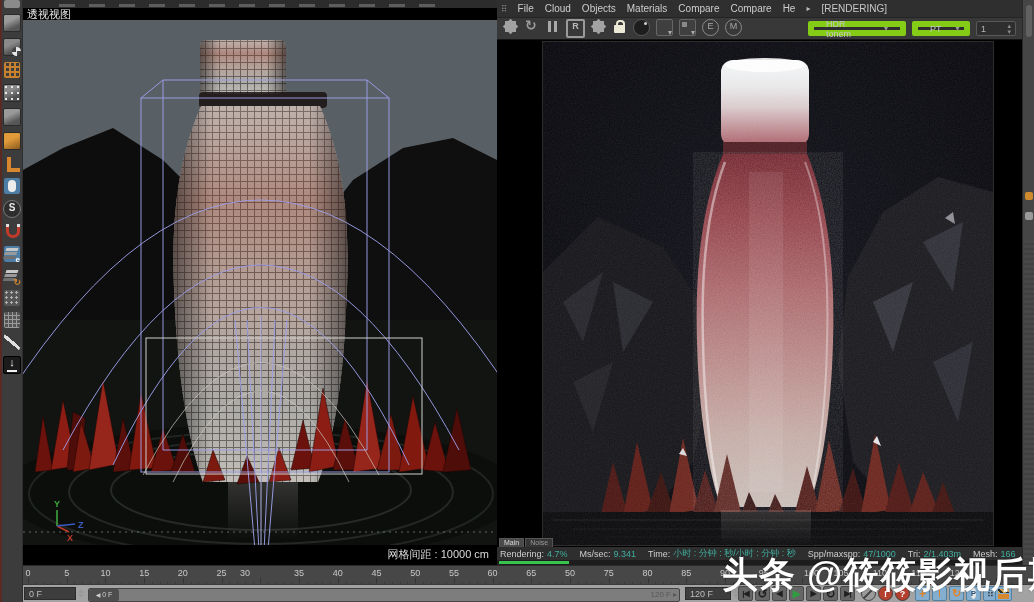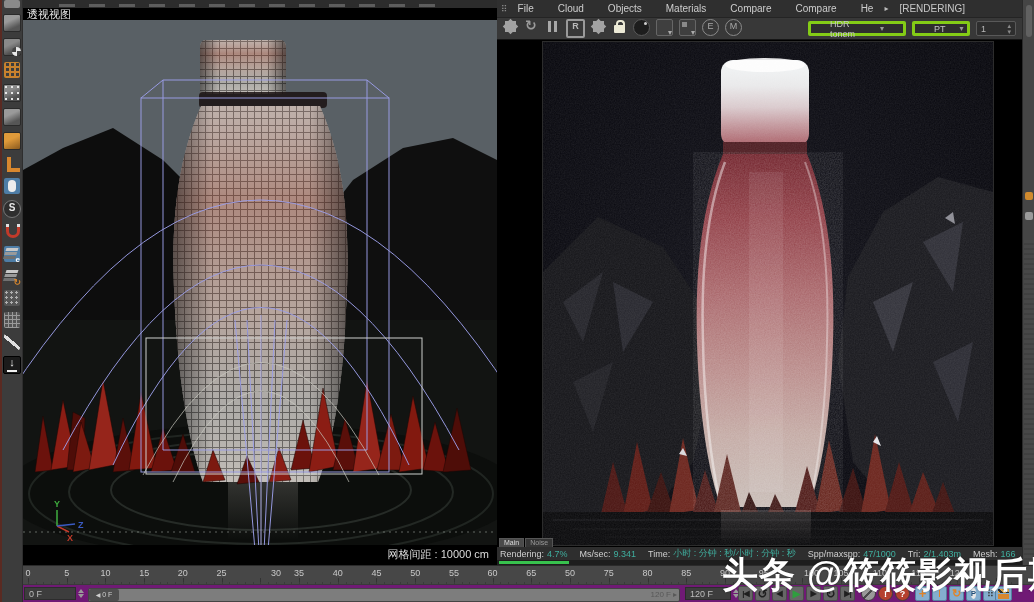--- a/index.html
+++ b/index.html
@@ -78,22 +78,22 @@
   [data-name="lock-icon"]::after{content:"";position:absolute;left:2px;top:6px;width:11px;height:8px;background:#ecead6;border-radius:1px;}
   [data-name="material-ball-icon"]{background:#1d1d1d;border-radius:50%;border:1px solid #5a5a5a;}
   [data-name="material-ball-icon"]::before{content:"";position:absolute;right:2px;top:2px;width:3px;height:3px;border-radius:50%;background:#cfcfcf;}
   [data-name="dropdown-a-icon"],[data-name="dropdown-b-icon"]{border:1px solid #666;background:#3f3f3f;border-radius:2px;}
   [data-name="dropdown-a-icon"]::before,[data-name="dropdown-b-icon"]::before{content:"▾";position:absolute;right:0px;bottom:-2px;font-size:8px;color:#aaa;}
   [data-name="dropdown-b-icon"]::after{content:"";position:absolute;left:2px;top:2px;width:5px;height:5px;background:#8a8a8a;}
   [data-name="e-badge-icon"],[data-name="m-badge-icon"]{border:1px solid #8a8a8a;border-radius:50%;}
   [data-name="e-badge-icon"]::before{content:"E";}
   [data-name="m-badge-icon"]::before{content:"M";}
   [data-name="e-badge-icon"]::before,[data-name="m-badge-icon"]::before{position:absolute;left:0;right:0;top:1px;text-align:center;font-size:9px;color:#a8a8a8;}
-  .rp-dd{height:15px;background:#2e2e2e;border:3px solid #84cc16;border-radius:2px;color:#c6c6c6;font-size:9px;
-      display:flex;align-items:center;padding:0 19px;gap:14px;box-sizing:border-box;}
+  .rp-dd{height:15px;background:#2e2e2e;border:6px solid #84cc16;border-radius:2px;color:#c6c6c6;font-size:9px;
+      display:flex;align-items:center;padding:0 12px;gap:14px;box-sizing:border-box;}
   .rp-dd .caret{color:#999;font-size:8px;margin-left:auto;}
   .rp-dd.hdr{width:98px;margin-left:60px;}
   .rp-dd.pt{width:58px;}
   .rp-val{width:40px;height:15px;background:#2e2e2e;border:1px solid #595959;border-radius:2px;color:#b8b8b8;font-size:9px;
       display:flex;align-items:center;padding:0 4px;box-sizing:border-box;justify-content:space-between;}
   .rp-val .mini-stepper{color:#8a8a8a;font-size:7px;line-height:6px;}
 
   .render-view{position:absolute;left:0;top:40px;width:100%;height:507px;background:#000;}
   .render-image-wrap{position:absolute;left:46px;top:2px;width:450px;height:503px;outline:1px solid #2c2c2c;}
   .rp-tabs{position:absolute;left:2px;bottom:0px;display:flex;gap:1px;z-index:6;}
@@ -115,21 +115,21 @@
   .right-strip .texture{position:absolute;left:1px;top:240px;width:10px;height:320px;
       background:repeating-linear-gradient(0deg,#3e3e3e 0 2px,#4a4a4a 2px 5px);opacity:.6;}
 
   
   .frame-ruler{position:absolute;left:22px;top:565px;width:1012px;height:19px;background:#474747;border-top:1px solid #2a2a2a;}
   .frame-ruler::before{content:"";position:absolute;left:6px;bottom:0;width:990px;height:7px;
       background:repeating-linear-gradient(90deg,#333 0 1px,transparent 1px 38.72px);}
   .frame-ruler::after{content:"";position:absolute;left:6px;bottom:0;width:990px;height:3px;
       background:repeating-linear-gradient(90deg,#3a3a3a 0 1px,transparent 1px 7.744px);}
   .tick-label{position:absolute;top:2px;transform:translateX(-50%);font-size:9px;color:#c8c8c8;}
-  .anim-row{position:absolute;left:22px;top:584px;width:1012px;height:18px;background:#701a75;border-top:1px solid #3a3a3a;}
+  .anim-row{position:absolute;left:22px;top:584px;width:1012px;height:18px;background:#a3a3a3;border-top:1px solid #3a3a3a;}
   .frame-input{position:absolute;top:2px;height:13px;background:#3d3d3d;border:1px solid #2c2c2c;color:#bdbdbd;font-size:9px;
       line-height:13px;padding:0 4px;box-sizing:border-box;}
   .cur-frame{left:2px;width:52px;}
   .end-frame{left:663px;width:46px;}
   .stepper{position:absolute;top:2px;width:8px;height:13px;}
   .stepper::before,.stepper::after{content:"";position:absolute;left:1px;border-left:3px solid transparent;border-right:3px solid transparent;}
   .stepper::before{top:2px;border-bottom:4px solid #9a9a9a;}
   .stepper::after{bottom:2px;border-top:4px solid #9a9a9a;}
   .st-a{left:55px;} .st-b{left:710px;}
   .timeline-slider{position:absolute;left:66px;top:3px;width:590px;height:12px;background:#7d7d7d;border-radius:2px;border:1px solid #444;}
@@ -308,21 +308,21 @@
     </svg>
   </div>
 
   <div class="grid-info-bar" data-name="grid-spacing-bar">
     <span data-name="grid-spacing-value">网格间距 : 10000 cm</span>
   </div>
 
   <div class="render-panel" data-name="render-panel">
     <div class="rp-menubar" data-name="render-menubar">
       <span class="grip" data-name="panel-grip-icon">⠿</span>
-      <span style="display:flex;gap:24px;">
+      <span style="display:flex;gap:11px;">
 
       <span class="rp-menu-item" data-name="menu-file">File</span>
           <span class="rp-menu-item" data-name="menu-cloud">Cloud</span>
           <span class="rp-menu-item" data-name="menu-objects">Objects</span>
           <span class="rp-menu-item" data-name="menu-materials">Materials</span>
           <span class="rp-menu-item" data-name="menu-compare">Compare</span>
           <span class="rp-menu-item" data-name="menu-options">Compare</span>
           <span class="rp-menu-item" data-name="menu-he">He</span>
         </span>
       <span class="rp-overflow" data-name="menu-overflow-icon">▸</span>
@@ -502,21 +502,21 @@
   </div>
 
   <div class="frame-ruler" data-name="frame-ruler">
 
   <span class="tick-label" data-name="frame-tick-label" style="left: 6px;">0</span>
       <span class="tick-label" data-name="frame-tick-label" style="left: 44.72px;">5</span>
       <span class="tick-label" data-name="frame-tick-label" style="left: 83.44px;">10</span>
       <span class="tick-label" data-name="frame-tick-label" style="left: 122.16px;">15</span>
       <span class="tick-label" data-name="frame-tick-label" style="left: 160.88px;">20</span>
       <span class="tick-label" data-name="frame-tick-label" style="left: 199.6px;">25</span>
-      <span class="tick-label" data-name="frame-tick-label" style="left: 254px;">30</span>
+      <span class="tick-label" data-name="frame-tick-label" style="left: 223px;">30</span>
       <span class="tick-label" data-name="frame-tick-label" style="left: 277.04px;">35</span>
       <span class="tick-label" data-name="frame-tick-label" style="left: 315.76px;">40</span>
       <span class="tick-label" data-name="frame-tick-label" style="left: 354.48px;">45</span>
       <span class="tick-label" data-name="frame-tick-label" style="left: 393.2px;">50</span>
       <span class="tick-label" data-name="frame-tick-label" style="left: 431.92px;">55</span>
       <span class="tick-label" data-name="frame-tick-label" style="left: 470.64px;">60</span>
       <span class="tick-label" data-name="frame-tick-label" style="left: 509.36px;">65</span>
       <span class="tick-label" data-name="frame-tick-label" style="left: 548.08px;">50</span>
       <span class="tick-label" data-name="frame-tick-label" style="left: 586.8px;">75</span>
       <span class="tick-label" data-name="frame-tick-label" style="left: 625.52px;">80</span>

